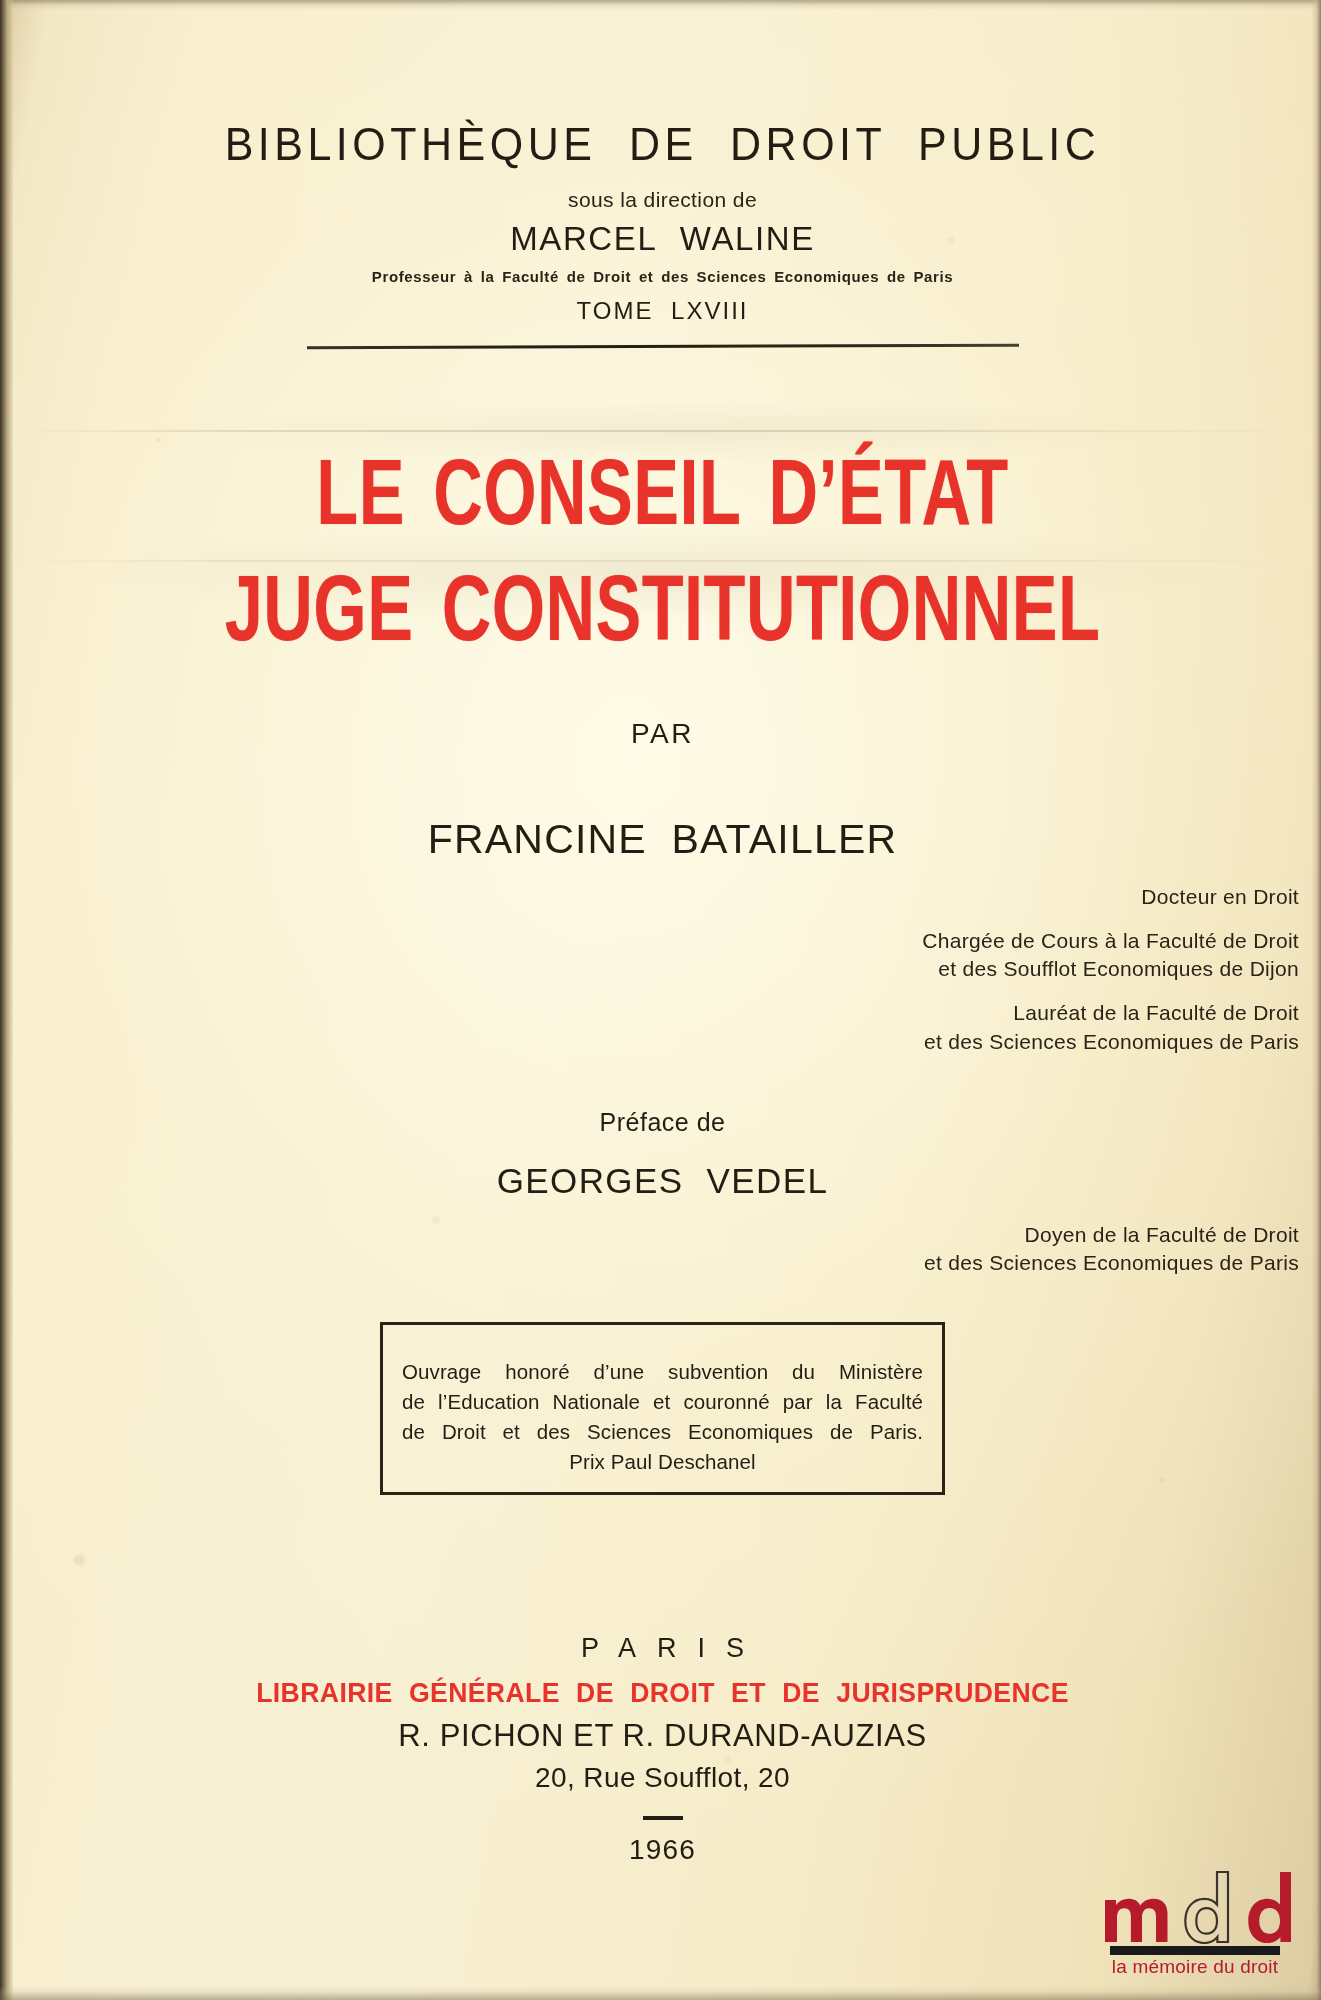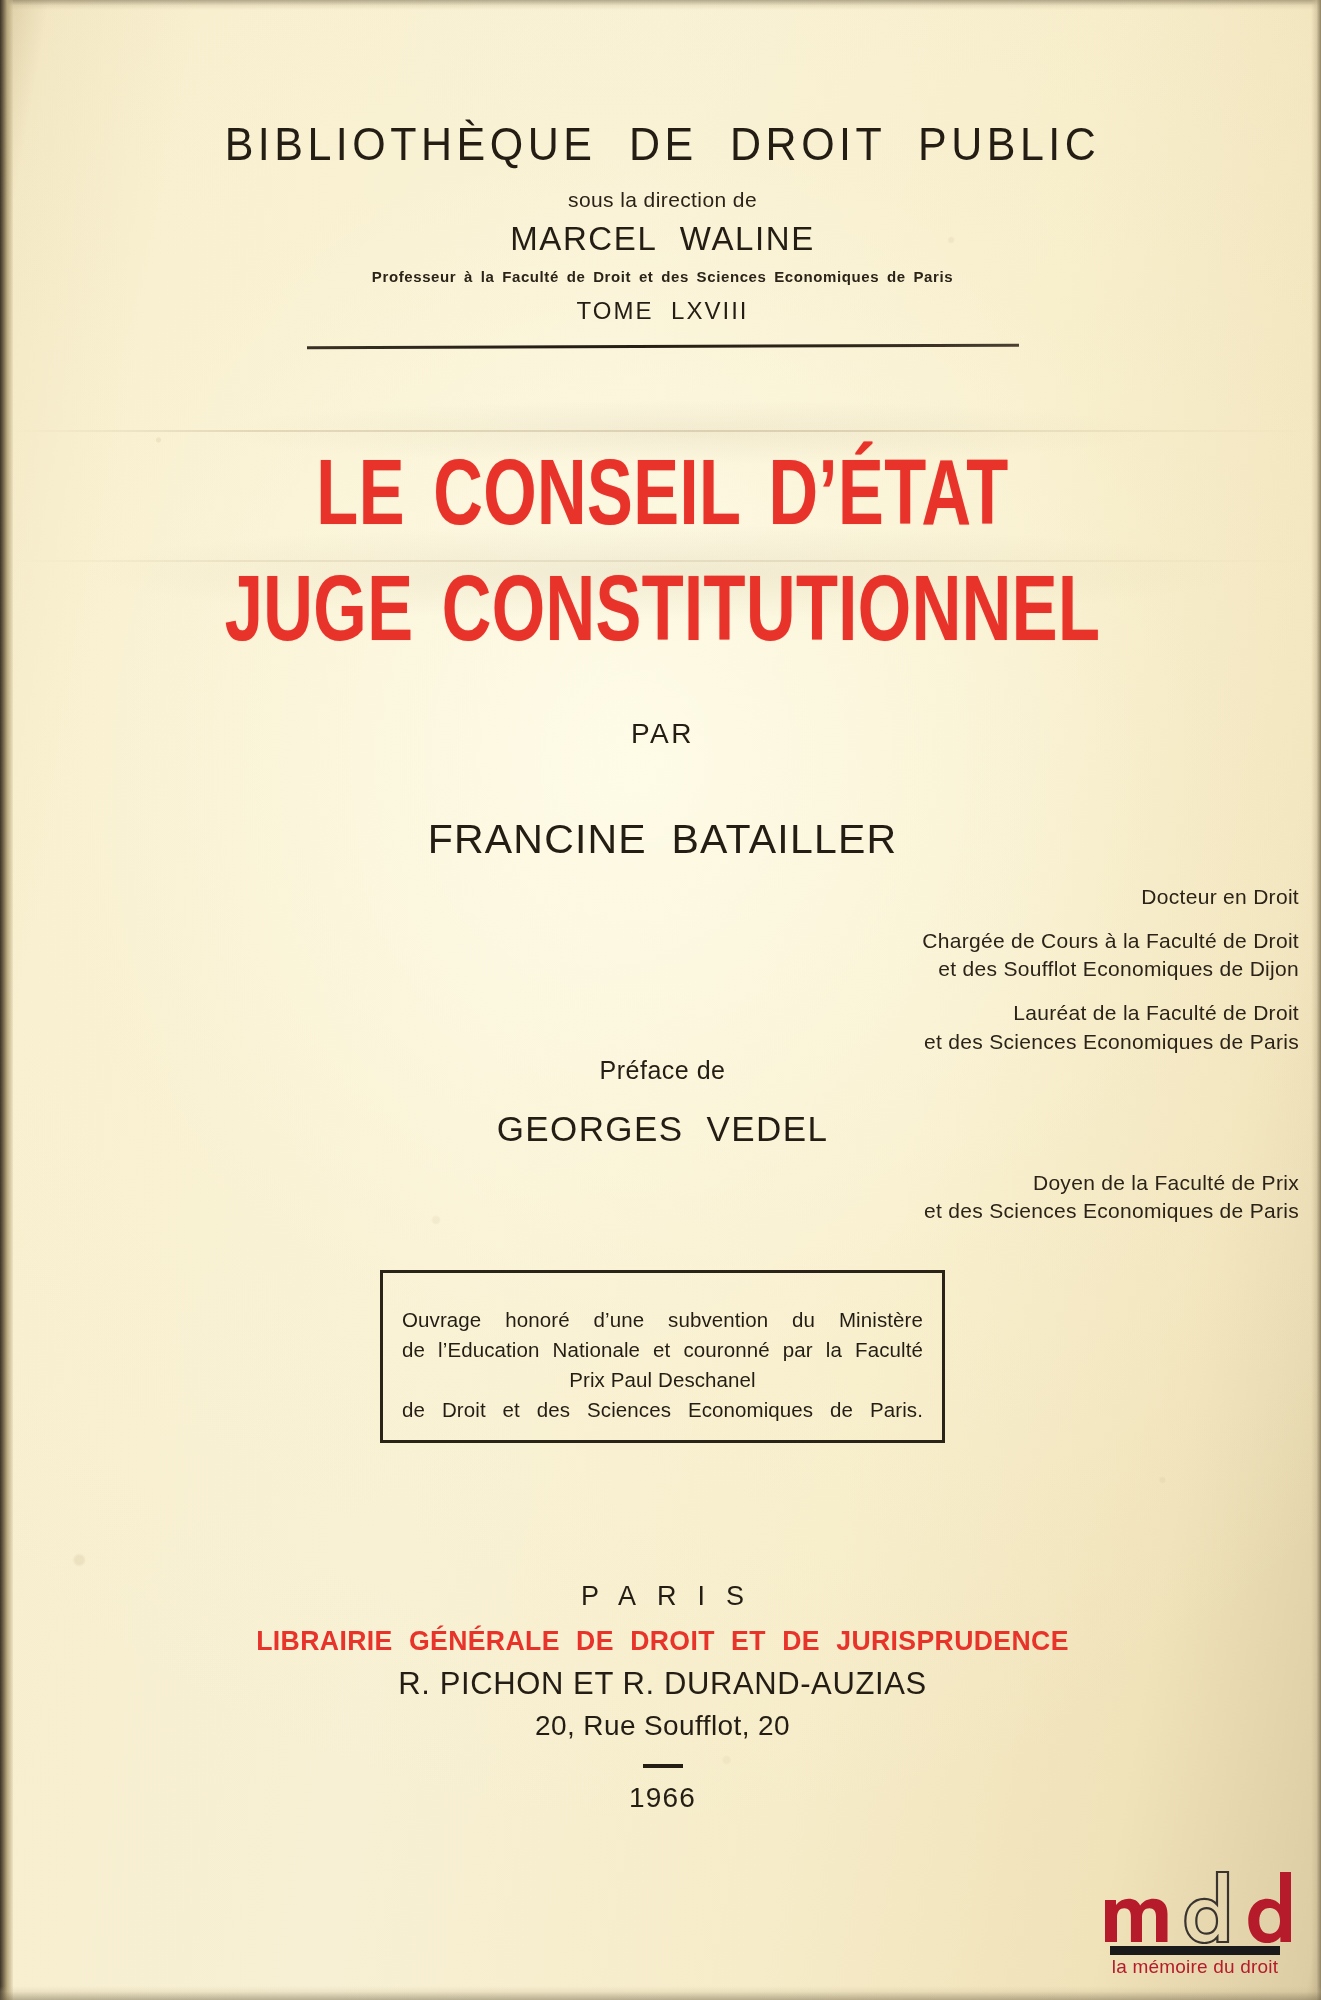--- a/index.html
+++ b/index.html
@@ -166,20 +166,21 @@
     color: #2b2318;
     letter-spacing: 0.3px;
     line-height: 1.34;
   }
   .cred.first { margin-top: 20px; }
   .cred-group { margin-top: 16px; }
 
   .preface-label {
     text-align: center;
     font-size: 25px;
+    margin-top: 52px;
     letter-spacing: 0.5px;
     color: #241d14;
   }
   .preface-name {
     text-align: center;
     font-size: 35px;
     letter-spacing: 1.4px;
     word-spacing: 12px;
     margin-top: 24px;
     color: #241d14;
@@ -320,29 +321,29 @@
       </div>
       <div class="cred-group">
         <div class="cred">Lauréat de la Faculté de Droit</div>
         <div class="cred">et des Sciences Economiques de Paris</div>
       </div>
     </div>
 
     <div>
       <div class="preface-label">Préface de</div>
       <div class="preface-name">GEORGES VEDEL</div>
-      <div class="cred first">Doyen de la Faculté de Prix</div>
+      <div class="cred first">Doyen de la Faculté de Droit</div>
       <div class="cred">et des Sciences Economiques de Paris</div>
     </div>
 
     <div class="award-box">
       <div class="award-line">Ouvrage honoré d’une subvention du Ministère</div>
       <div class="award-line">de l’Education Nationale et couronné par la Faculté</div>
+      <div class="award-line">de Droit et des Sciences Economiques de Paris.</div>
       <div class="award-line center">Prix Paul Deschanel</div>
-      <div class="award-line">de Droit et des Sciences Economiques de Paris.</div>
     </div>
 
     <div>
       <div class="pub-city">PARIS</div>
       <div class="pub-house">LIBRAIRIE GÉNÉRALE DE DROIT ET DE JURISPRUDENCE</div>
       <div class="pub-owners">R. PICHON ET R. DURAND-AUZIAS</div>
       <div class="pub-address">20, Rue Soufflot, 20</div>
       <div class="pub-dash"></div>
       <div class="pub-year">1966</div>
     </div>

